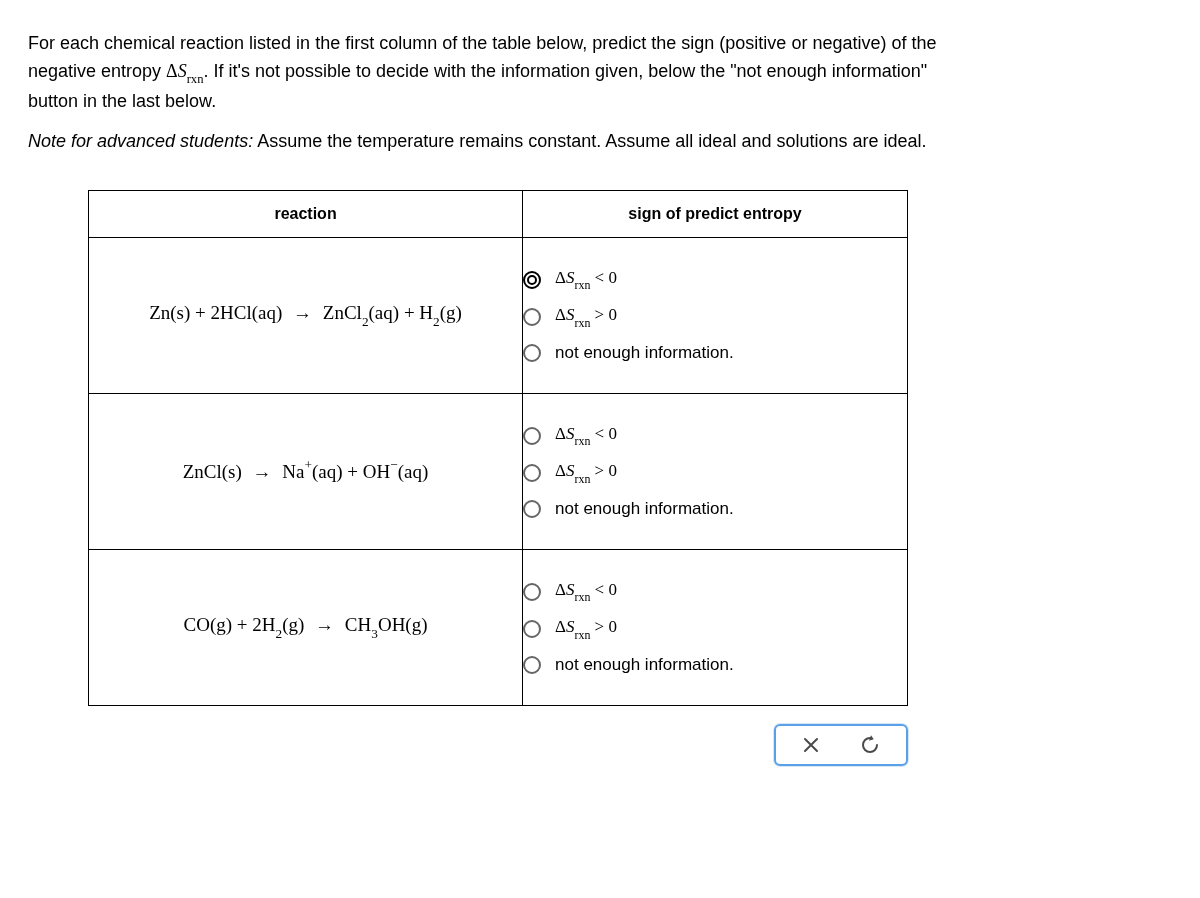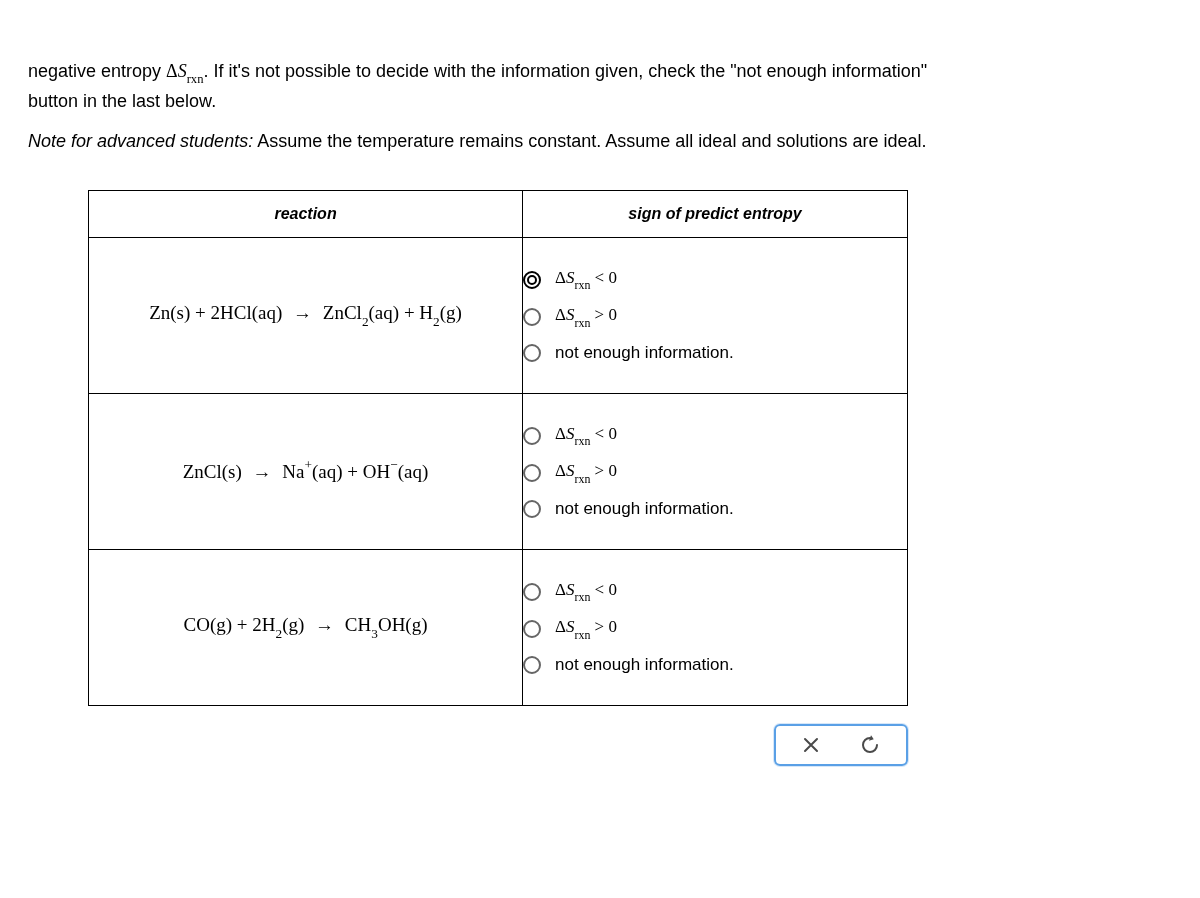--- a/index.html
+++ b/index.html
@@ -38,21 +38,20 @@
   }
   table.qtable th, table.qtable td {
     border: 1px solid #000;
     padding: 0;
   }
   table.qtable th {
     font-weight: bold;
     font-size: 16px;
     padding: 14px 10px;
     text-align: center;
-    font-style: italic;
   }
   .reaction-cell {
     text-align: center;
     vertical-align: middle;
     font-family: "Times New Roman", serif;
     font-size: 19px;
     padding: 12px 10px;
     height: 155px;
     margin-left: 32px;
   }
@@ -113,22 +112,22 @@
     box-shadow: 0 0 0 1px rgba(90,160,230,0.25);
   }
   .icon-x svg, .icon-reset svg {
     display:block;
   }
 </style>
 </head>
 <body>
 
 <div class="intro">
-  <br>
-  <span>negative entropy </span><span class="ds-label"><span>Δ</span><span class="italic">S</span><span class="sub">rxn</span></span><span>. If it's not possible to decide with the information given, check the "not enough information"</span><br>
+  <span>For each chemical reaction listed in the first column of the table below, predict the sign (positive or negative) of the</span><br>
+  <span>negative entropy </span><span class="ds-label"><span>Δ</span><span class="italic">S</span><span class="sub">rxn</span></span><span>. If it's not possible to decide with the information given, below the "not enough information"</span><br>
   <span>button in the last below.</span>
 </div>
 
 <div class="intro">
   <span class="italic">Note for advanced students:</span><span> Assume the temperature remains constant. Assume all ideal and solutions are ideal.</span>
 </div>
 
 <table class="qtable">
   <tbody>
       <tr>

